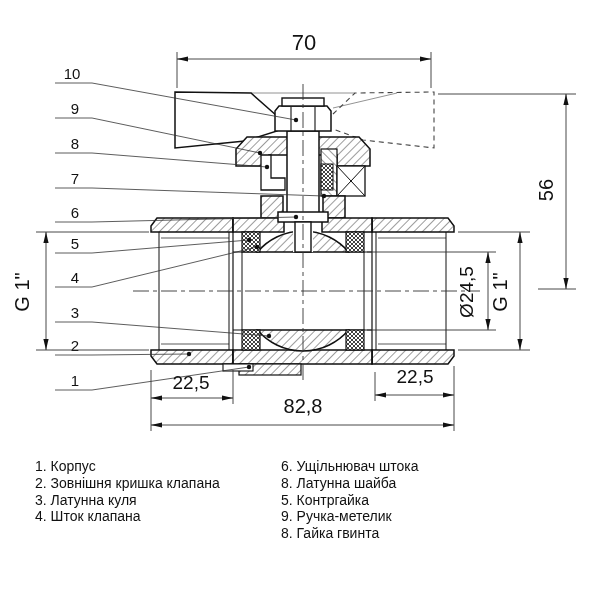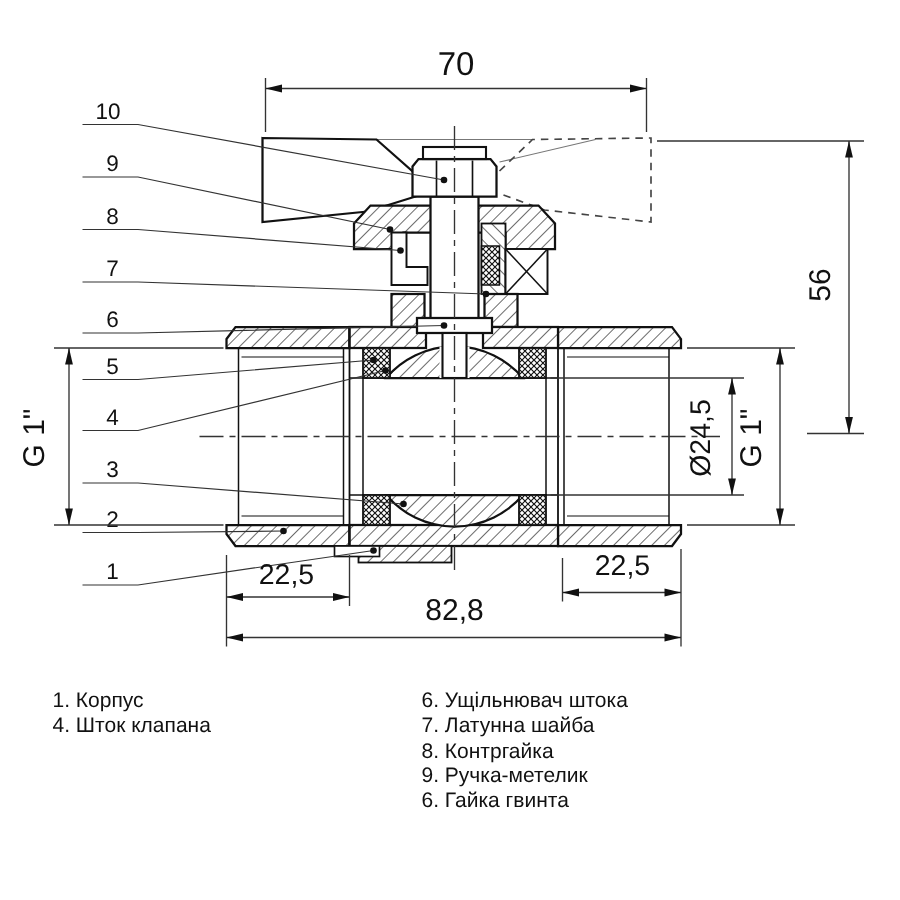--- a/index.html
+++ b/index.html
@@ -217,23 +217,25 @@
     <text class="dim-text-sm" x="473" y="292" transform="rotate(-90 473 292)">Ø24,5</text>
     <text class="dim-text-sm" x="191" y="389">22,5</text>
     <text class="dim-text-sm" x="415" y="383">22,5</text>
     <text class="dim-text" x="303" y="413">82,8</text>
   </g>
 </svg>
 
 <div class="parts-list">
   <div class="parts-col left">
     <div>1. Корпус</div>
+    <div>2. Зовнішня кришка клапана</div>
+    <div>3. Латунна куля</div>
     <div>4. Шток клапана</div>
   </div>
   <div class="parts-col right">
     <div>6. Ущільнювач штока</div>
-    <div>7. Латунна шайба</div>
-    <div>8. Контргайка</div>
+    <div>8. Латунна шайба</div>
+    <div>5. Контргайка</div>
     <div>9. Ручка-метелик</div>
-    <div>6. Гайка гвинта</div>
+    <div>8. Гайка гвинта</div>
   </div>
 </div>
 </div>
 
 </body></html>

